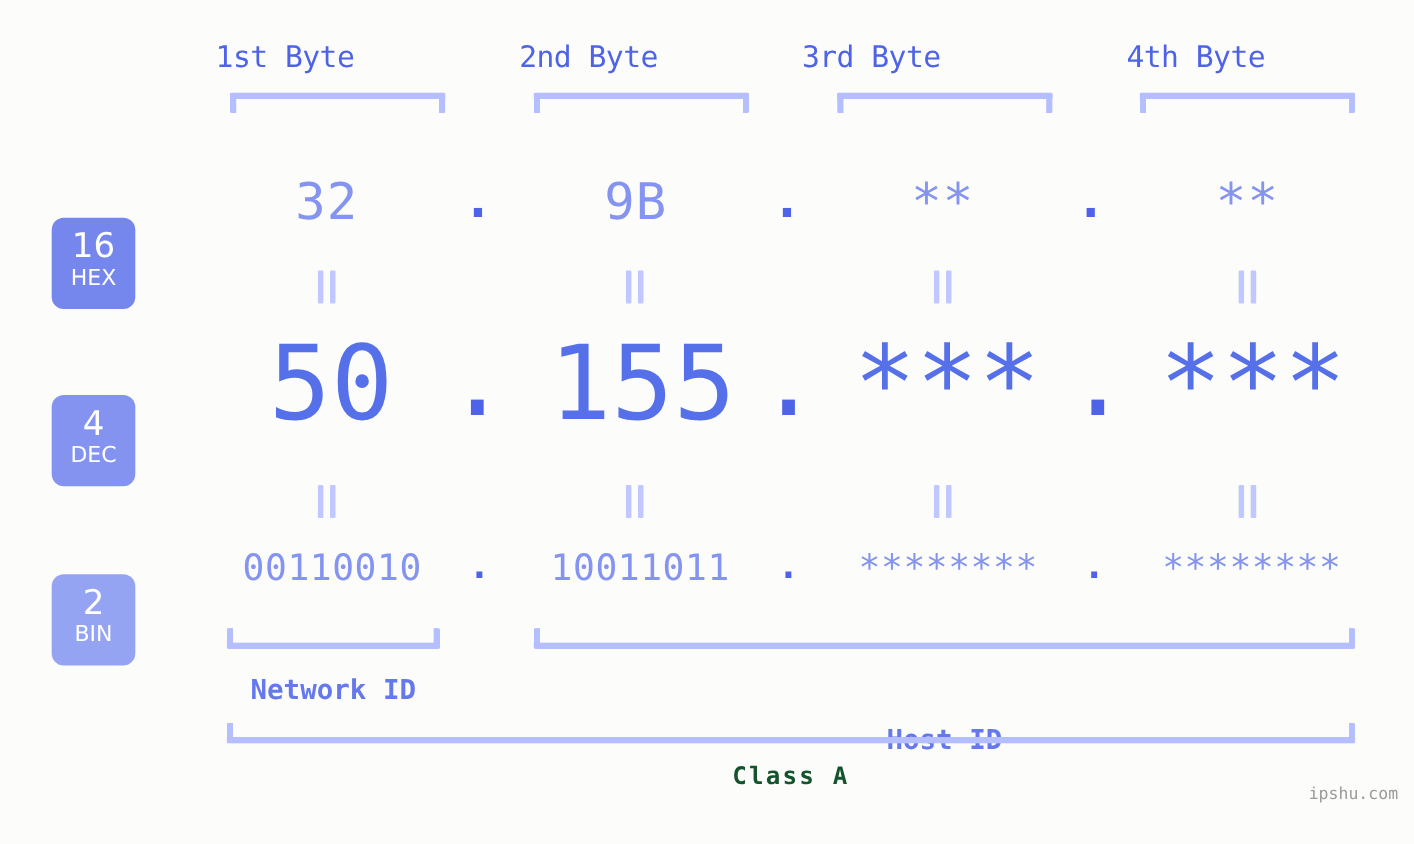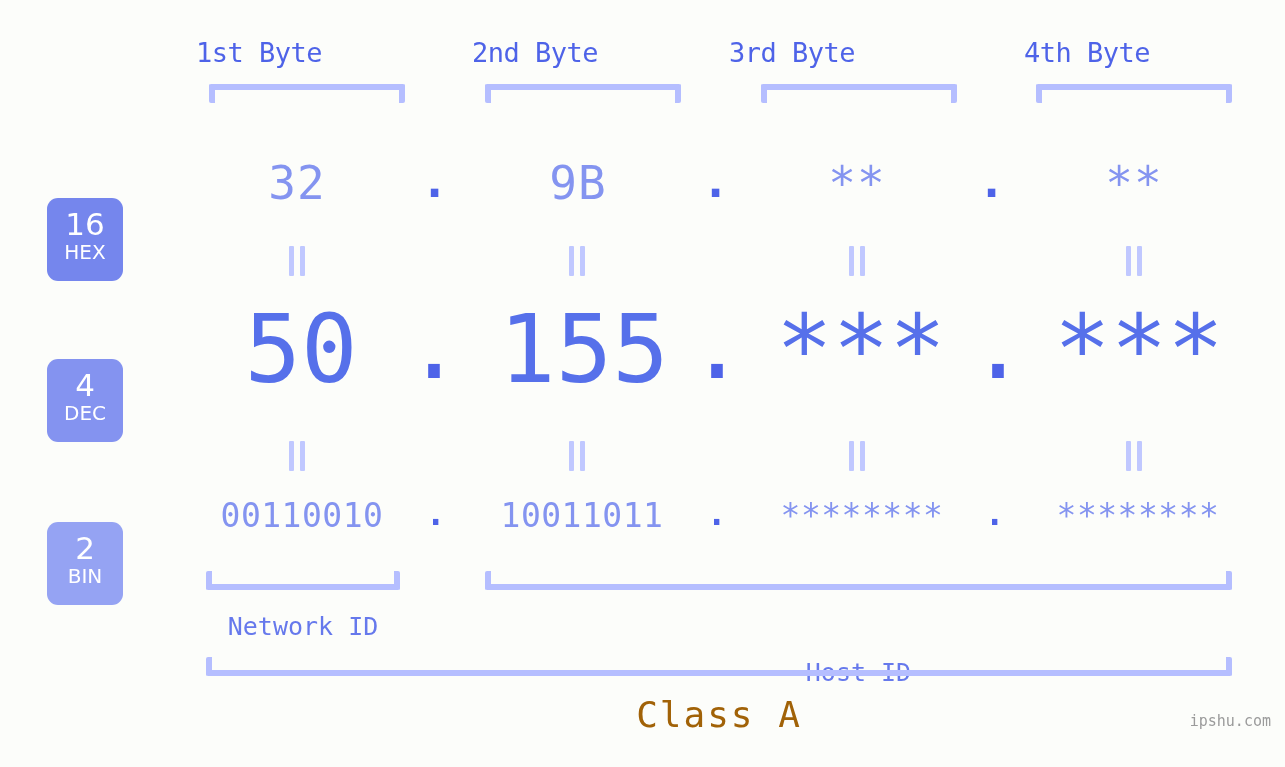--- a/index.html
+++ b/index.html
@@ -185,24 +185,25 @@
 
   
   .section-label {
     position: absolute;
     text-align: center;
     font-family: "DejaVu Sans Mono", monospace;
     font-size: 25px;
     color: #6679ec;
     white-space: nowrap;
     letter-spacing: 0px;
+    font-weight: bold;
   }
   #class-label {
-    font-size: 36px;
-    color: #a16207;
+    font-size: 22px;
+    color: #14532d;
     letter-spacing: 2px;
   }
 
   
   #watermark {
     position: absolute;
     right: 14px;
     top: 712px;
     font-family: "DejaVu Sans Mono", monospace;
     font-size: 15px;

